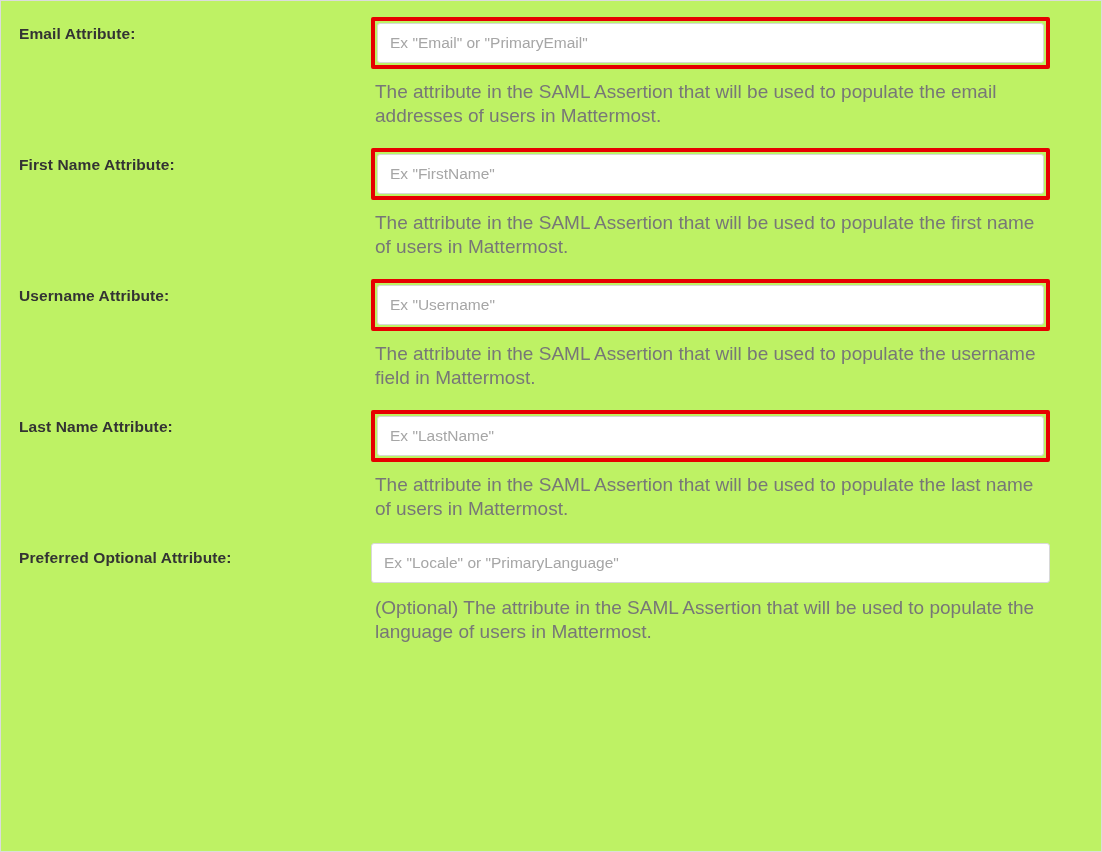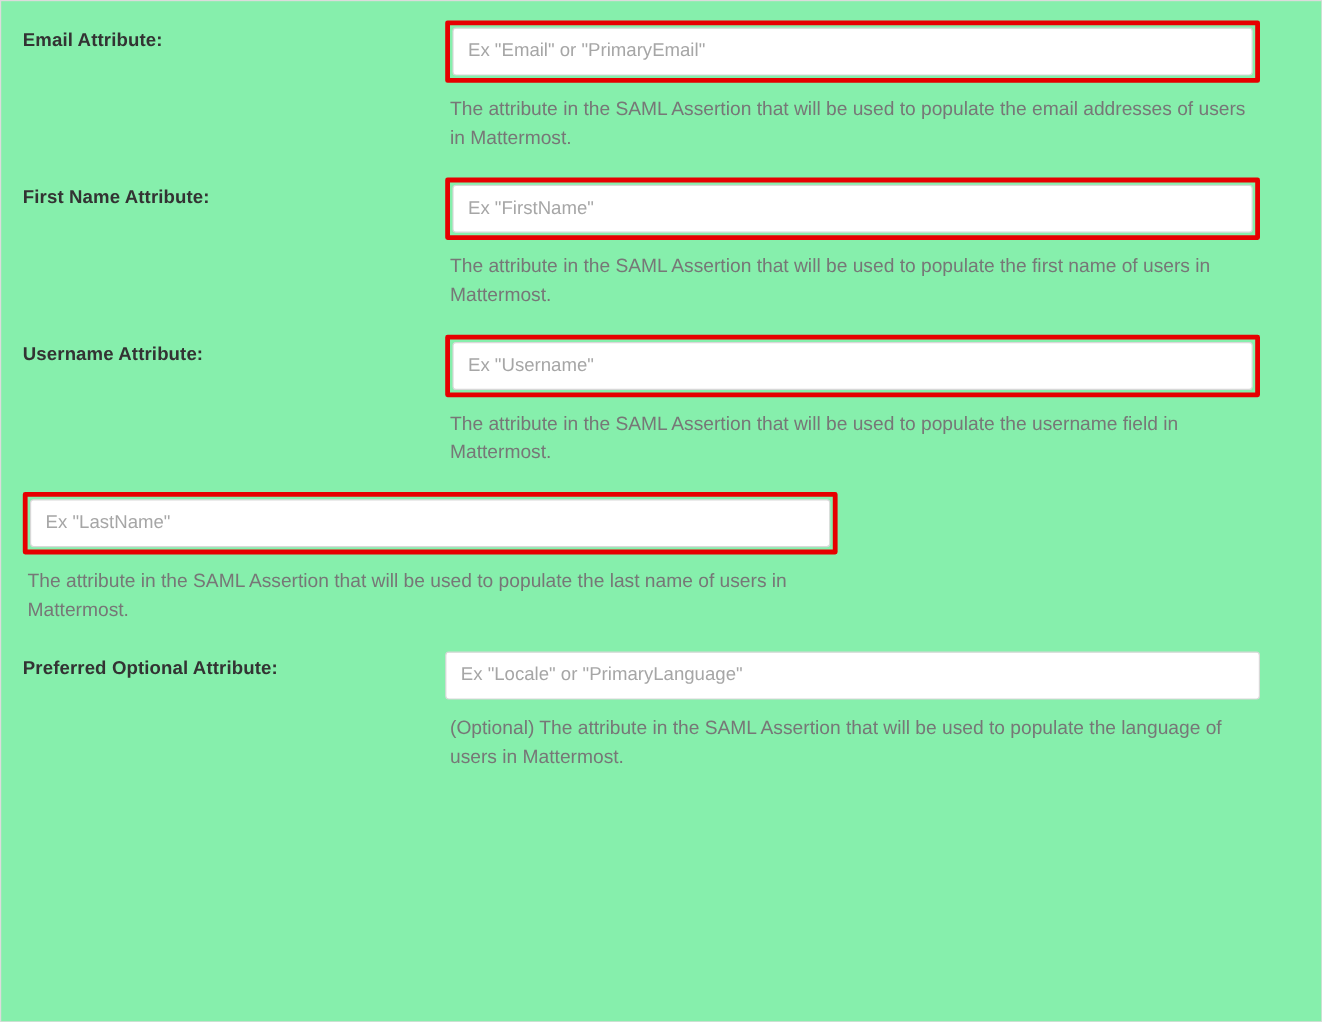--- a/index.html
+++ b/index.html
@@ -8,21 +8,21 @@
     background: #ffffff;
   }
   body {
     font-family: "Liberation Sans", sans-serif;
     -webkit-font-smoothing: antialiased;
   }
   .page {
     position: relative;
     width: 1102px;
     height: 852px;
-    background: #86efac;
+    background: #bef264;
     box-sizing: border-box;
     border: 1px solid #dcdcdc;
     overflow: hidden;
   }
   .form {
     padding: 0;
     margin: 0;
   }
   .row {
     display: flex;
@@ -76,21 +76,21 @@
     background: #ffffff;
     border: 1px solid #d8d8d8;
     border-radius: 3px;
     outline: none;
   }
   input.text-field::placeholder {
     color: #a6a6a6;
     opacity: 1;
   }
   .help {
-    font-size: 16px;
+    font-size: 19px;
     color: #777777;
     line-height: 24px;
     max-width: 672px;
     padding: 9px 0 0 4px;
     margin-bottom: 18px;
   }
   .row.first {
     padding-top: 14px;
   }
   .spacer-bottom {
@@ -133,20 +133,23 @@
       </div>
       <div class="field-col">
         <div class="input-wrap highlight">
           <input class="text-field" type="text" placeholder="Ex &quot;Username&quot;" style="">
         </div>
         <div class="help">The attribute in the SAML Assertion that will be used to populate the username field in Mattermost.</div>
       </div>
     </div>
 
     <div class="row">
+      <div class="label-col">
+        <span class="label">Last Name Attribute:</span>
+      </div>
       <div class="field-col">
         <div class="input-wrap highlight">
           <input class="text-field" type="text" placeholder="Ex &quot;LastName&quot;" style="">
         </div>
         <div class="help">The attribute in the SAML Assertion that will be used to populate the last name of users in Mattermost.</div>
       </div>
     </div>
 
 
     <div class="row">

